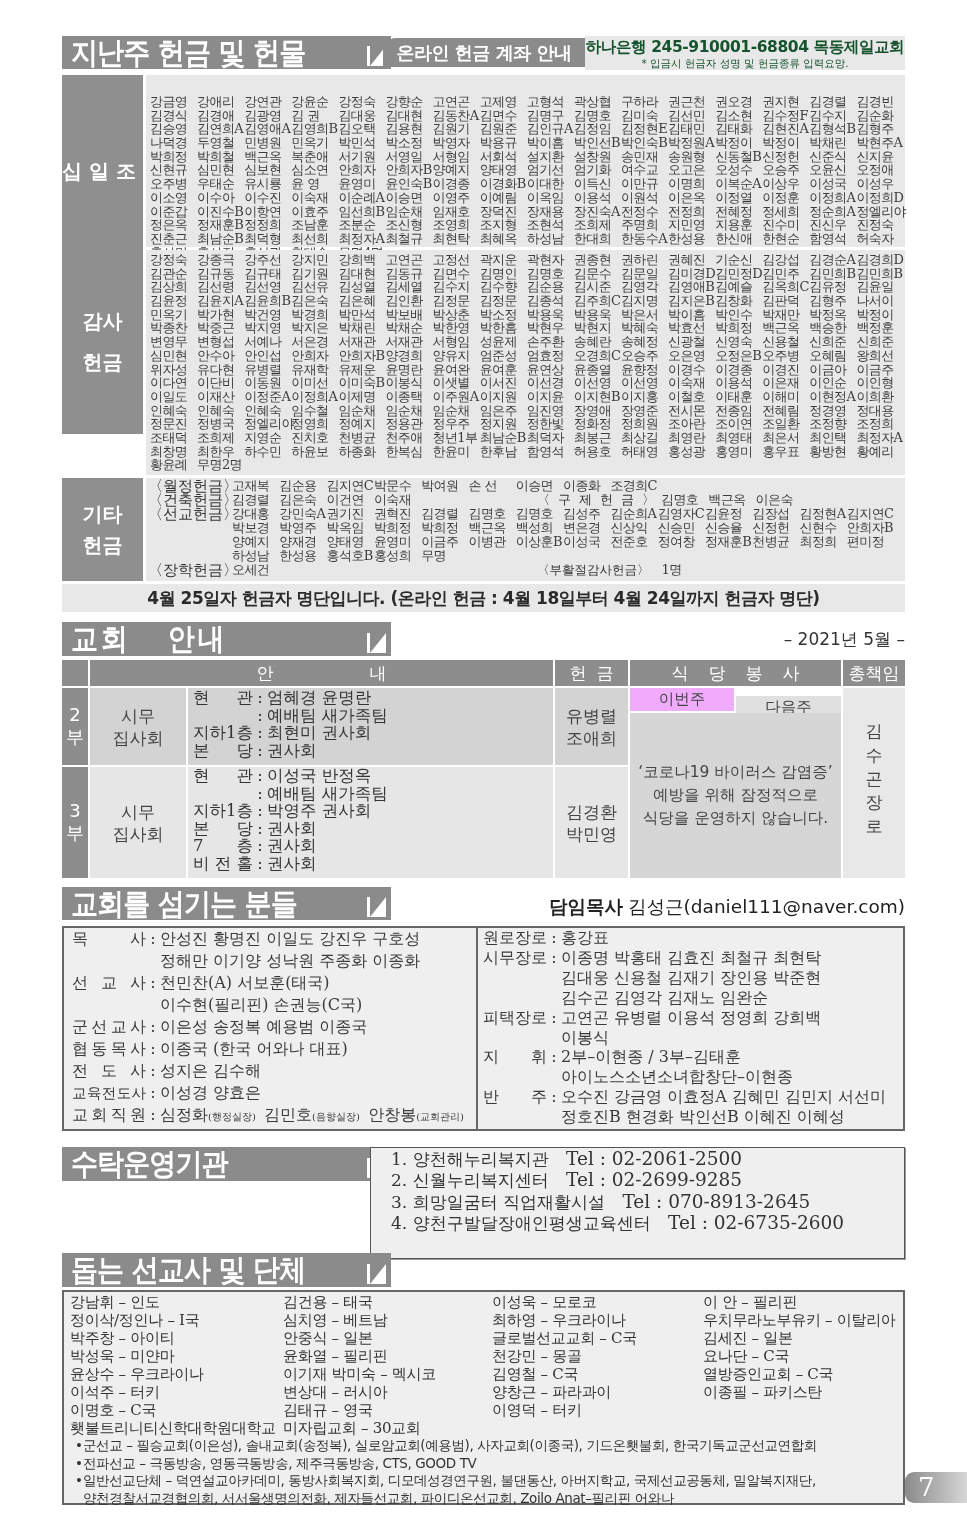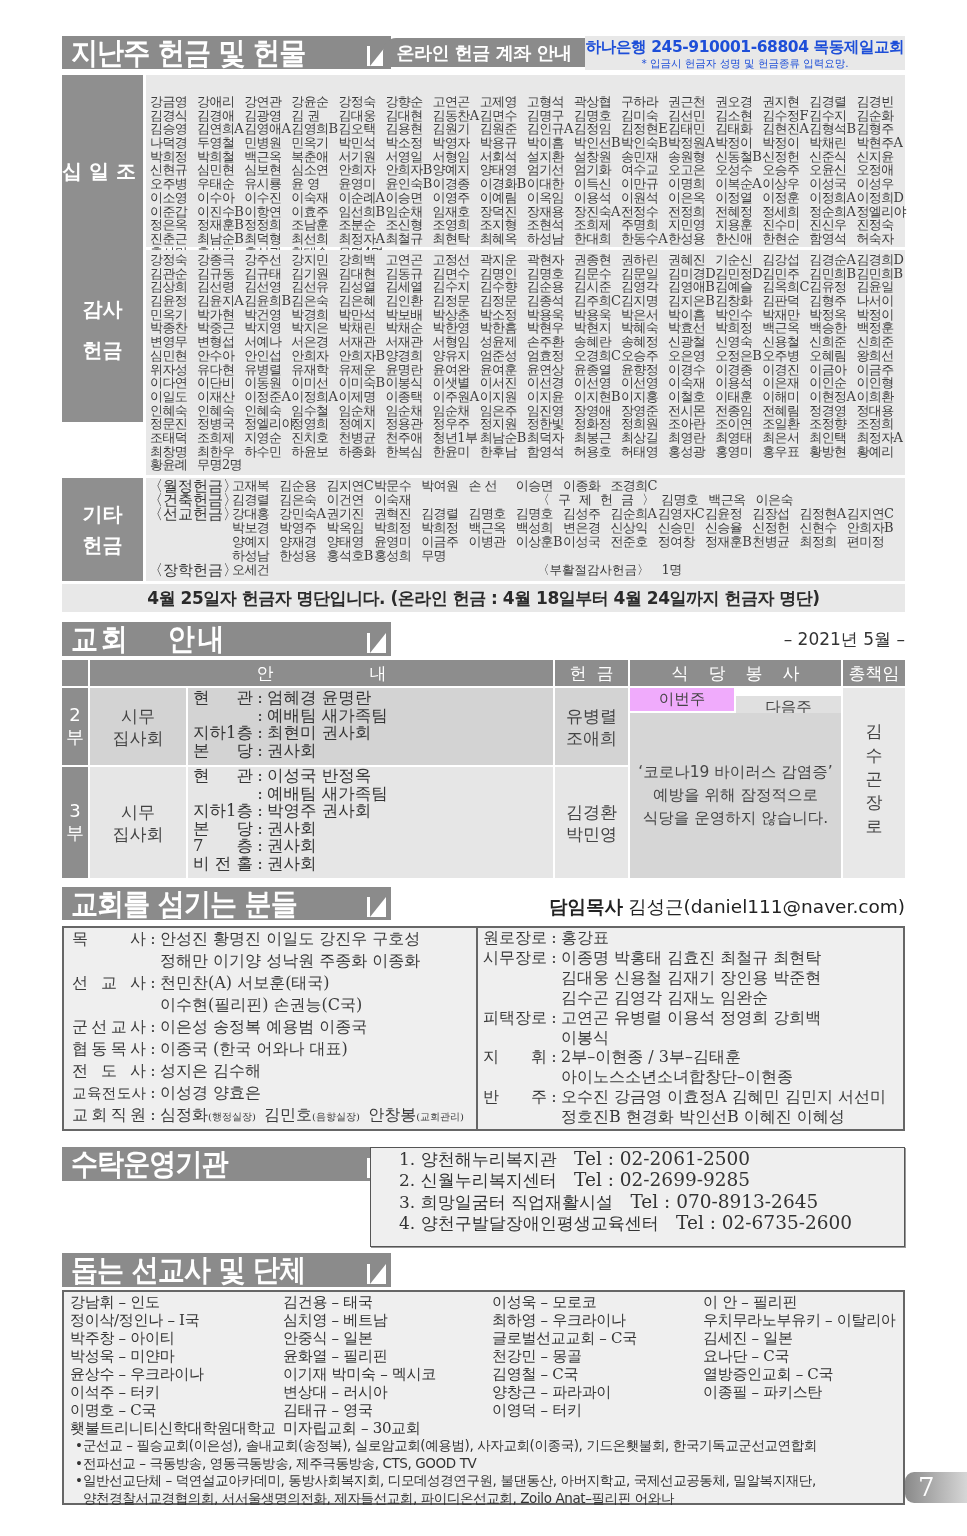--- a/index.html
+++ b/index.html
@@ -10,21 +10,21 @@
 
 
 .banner{position:absolute;left:62px;width:329px;background:#8b8b8b;color:#fff;font-family:"DejaVu Sans","Liberation Sans",sans-serif;font-weight:bold;overflow:hidden}
 .banner .btxt{position:absolute;left:9px;top:50%;transform:translateY(-50%) scaleX(.9);transform-origin:left center;font-size:30px;line-height:1;white-space:nowrap;letter-spacing:-1px}
 .banner .btxt.wide{word-spacing:28px;letter-spacing:3px}
 .banner .corner{position:absolute;right:5px;bottom:3px;width:19px;height:20px;border-left:3px solid #fff}
 .banner .corner::after{content:"";position:absolute;left:0;top:0;right:0;bottom:0;background:#fff;clip-path:polygon(100% 0,100% 100%,0 100%)}
 
 
 .badge{position:absolute;left:383px;top:38px;width:202px;height:29px;background:#8b8b8b;border-radius:13px 0 0 0;color:#fff;font-family:"DejaVu Sans","Liberation Sans",sans-serif;font-weight:bold;font-size:18px;line-height:29px;text-align:center;white-space:nowrap;letter-spacing:-.5px}
-.account{position:absolute;left:585px;top:36px;width:320px;height:34px;background:#e8e8e8;text-align:center;font-family:"DejaVu Sans","Liberation Sans",sans-serif;color:#1d4ed8}
+.account{position:absolute;left:585px;top:36px;width:320px;height:34px;background:#e8e8e8;text-align:center;font-family:"DejaVu Sans","Liberation Sans",sans-serif;color:#14532d}
 .account .acc1{display:block;font-weight:bold;font-size:15.5px;line-height:19px;padding-top:2px;white-space:nowrap;letter-spacing:-.4px}
 .account .acc2{display:block;font-size:10.5px;line-height:12px;white-space:nowrap}
 
 
 .blk-label{position:absolute;left:62px;width:81px;background:#8f8f8f;color:#fff;font-family:"DejaVu Sans","Liberation Sans",sans-serif;font-weight:bold;font-size:20px;display:flex;flex-direction:column;align-items:center;justify-content:center;text-align:center}
 .blk-content{position:absolute;left:146px;width:759px;background:#e8e8e8}
 .name-row{display:flex;height:13.7px;line-height:13.7px;padding-left:4px}
 .name{flex:none;width:47.1px;font-size:13px;letter-spacing:-.6px;white-space:nowrap;color:#3c3c3c}
 .o-lbl{position:absolute;left:2px;font-family:"DejaVu Sans","Liberation Sans",sans-serif;font-size:15px;line-height:14px;white-space:nowrap;color:#333}
 .o-rows{position:absolute;left:86px;top:1px;right:0}
@@ -61,21 +61,21 @@
 .staff-sep{flex:none;width:14px;text-align:center}
 .staff-lines{flex:none;white-space:nowrap}
 .left-col .staff-entry{font-size:16px;line-height:22px}
 .left-col .staff-role{width:74px}
 .right-col .staff-entry{font-size:16px;line-height:19.9px}
 .right-col .staff-role{width:64px}
 .small-title{font-size:10px}
 .divider{position:absolute;left:412px;top:0;bottom:0;width:1.5px;background:#666}
 
 
-.agency-box{position:absolute;left:370px;top:1147px;width:535px;height:100px;background:#efefef;border:1.5px solid #555;box-shadow:1px 1px 0 #999;padding-left:28px}
+.agency-box{position:absolute;left:370px;top:1147px;width:535px;height:112px;background:#efefef;border:1.5px solid #555;box-shadow:1px 1px 0 #999;padding-left:20px}
 .agency{height:21.3px;line-height:21.3px;white-space:nowrap;font-size:17px;color:#333}
 .agency .tel{font-size:18.5px;margin-left:12px}
 
 
 .m-col{position:absolute;top:1px}
 .m-item{height:18px;line-height:18px;font-size:15px;letter-spacing:-.3px;white-space:nowrap;color:#333}
 .bullets{position:absolute;left:11px;top:145px;width:820px;font-family:"DejaVu Sans","Liberation Sans",sans-serif;font-size:13.5px;letter-spacing:-.4px;color:#333}
 .bullet{position:relative;padding-left:8px}
 .bullet .glyph{position:absolute;left:0;top:0}
 .bullet .bl{height:17.7px;line-height:17.7px;white-space:nowrap}
@@ -311,21 +311,21 @@
     <div class="name-row">
       <span class="name">홍사민</span>
       <span class="name">홍사진</span>
       <span class="name">홍성광</span>
       <span class="name">황태숙</span>
       <span class="name">무명4명</span>
     </div>
 
 </div>
 
-<div class="blk-label" style="top:238px;height:184px;gap:14px">
+<div class="blk-label" style="top:250px;height:184px;gap:14px">
   <span>감사</span>
   <span>헌금</span>
 </div>
 <div class="blk-content" style="top:250px;height:225px;padding-top:3px">
 
     <div class="name-row">
       <span class="name">강정숙</span>
       <span class="name">강종극</span>
       <span class="name">강주선</span>
       <span class="name">강지민</span>

